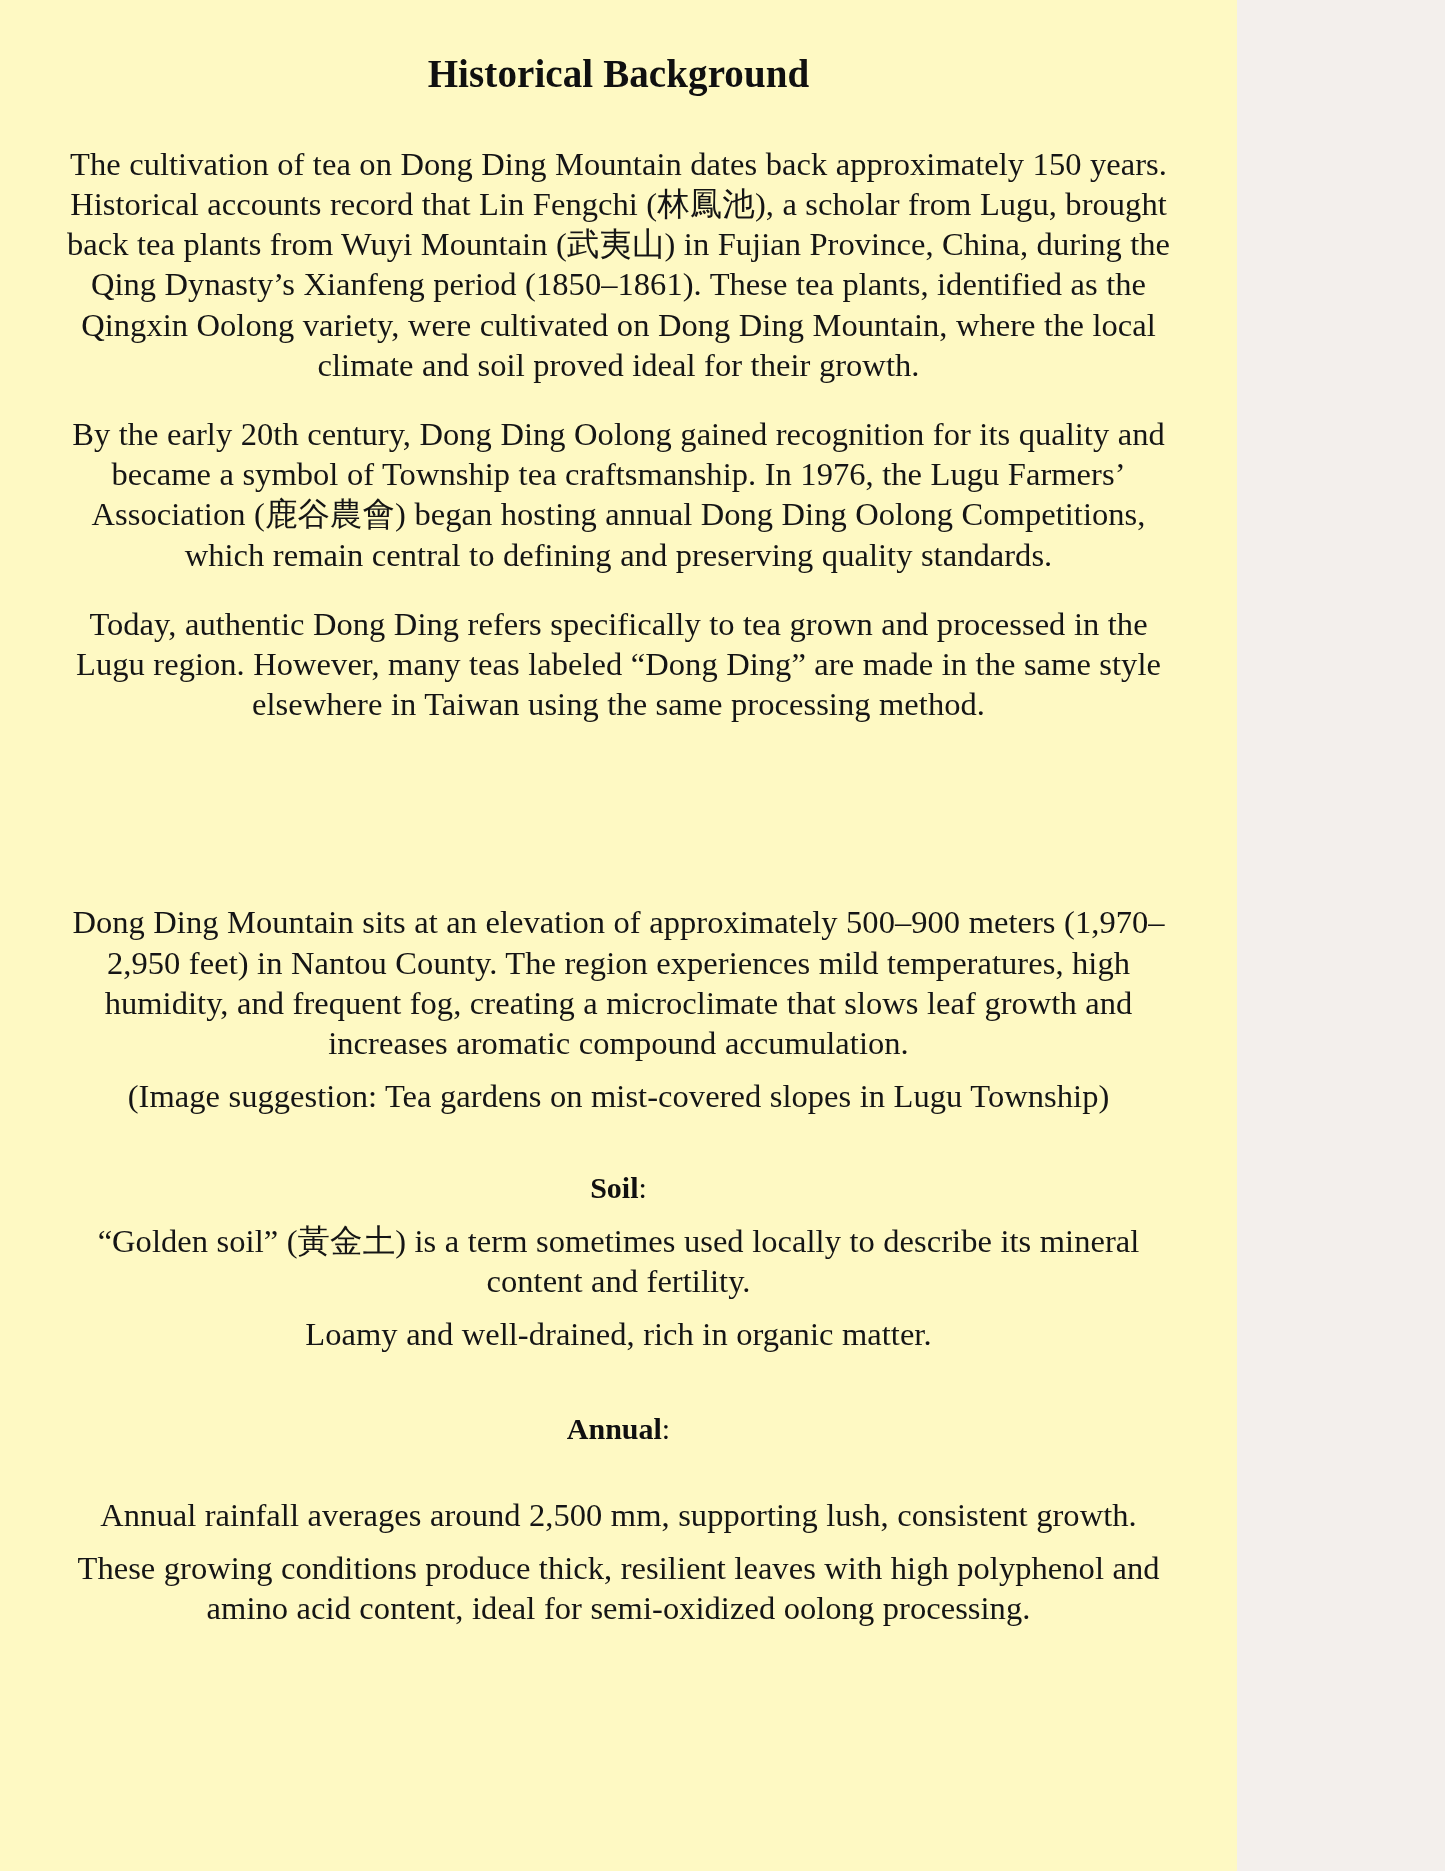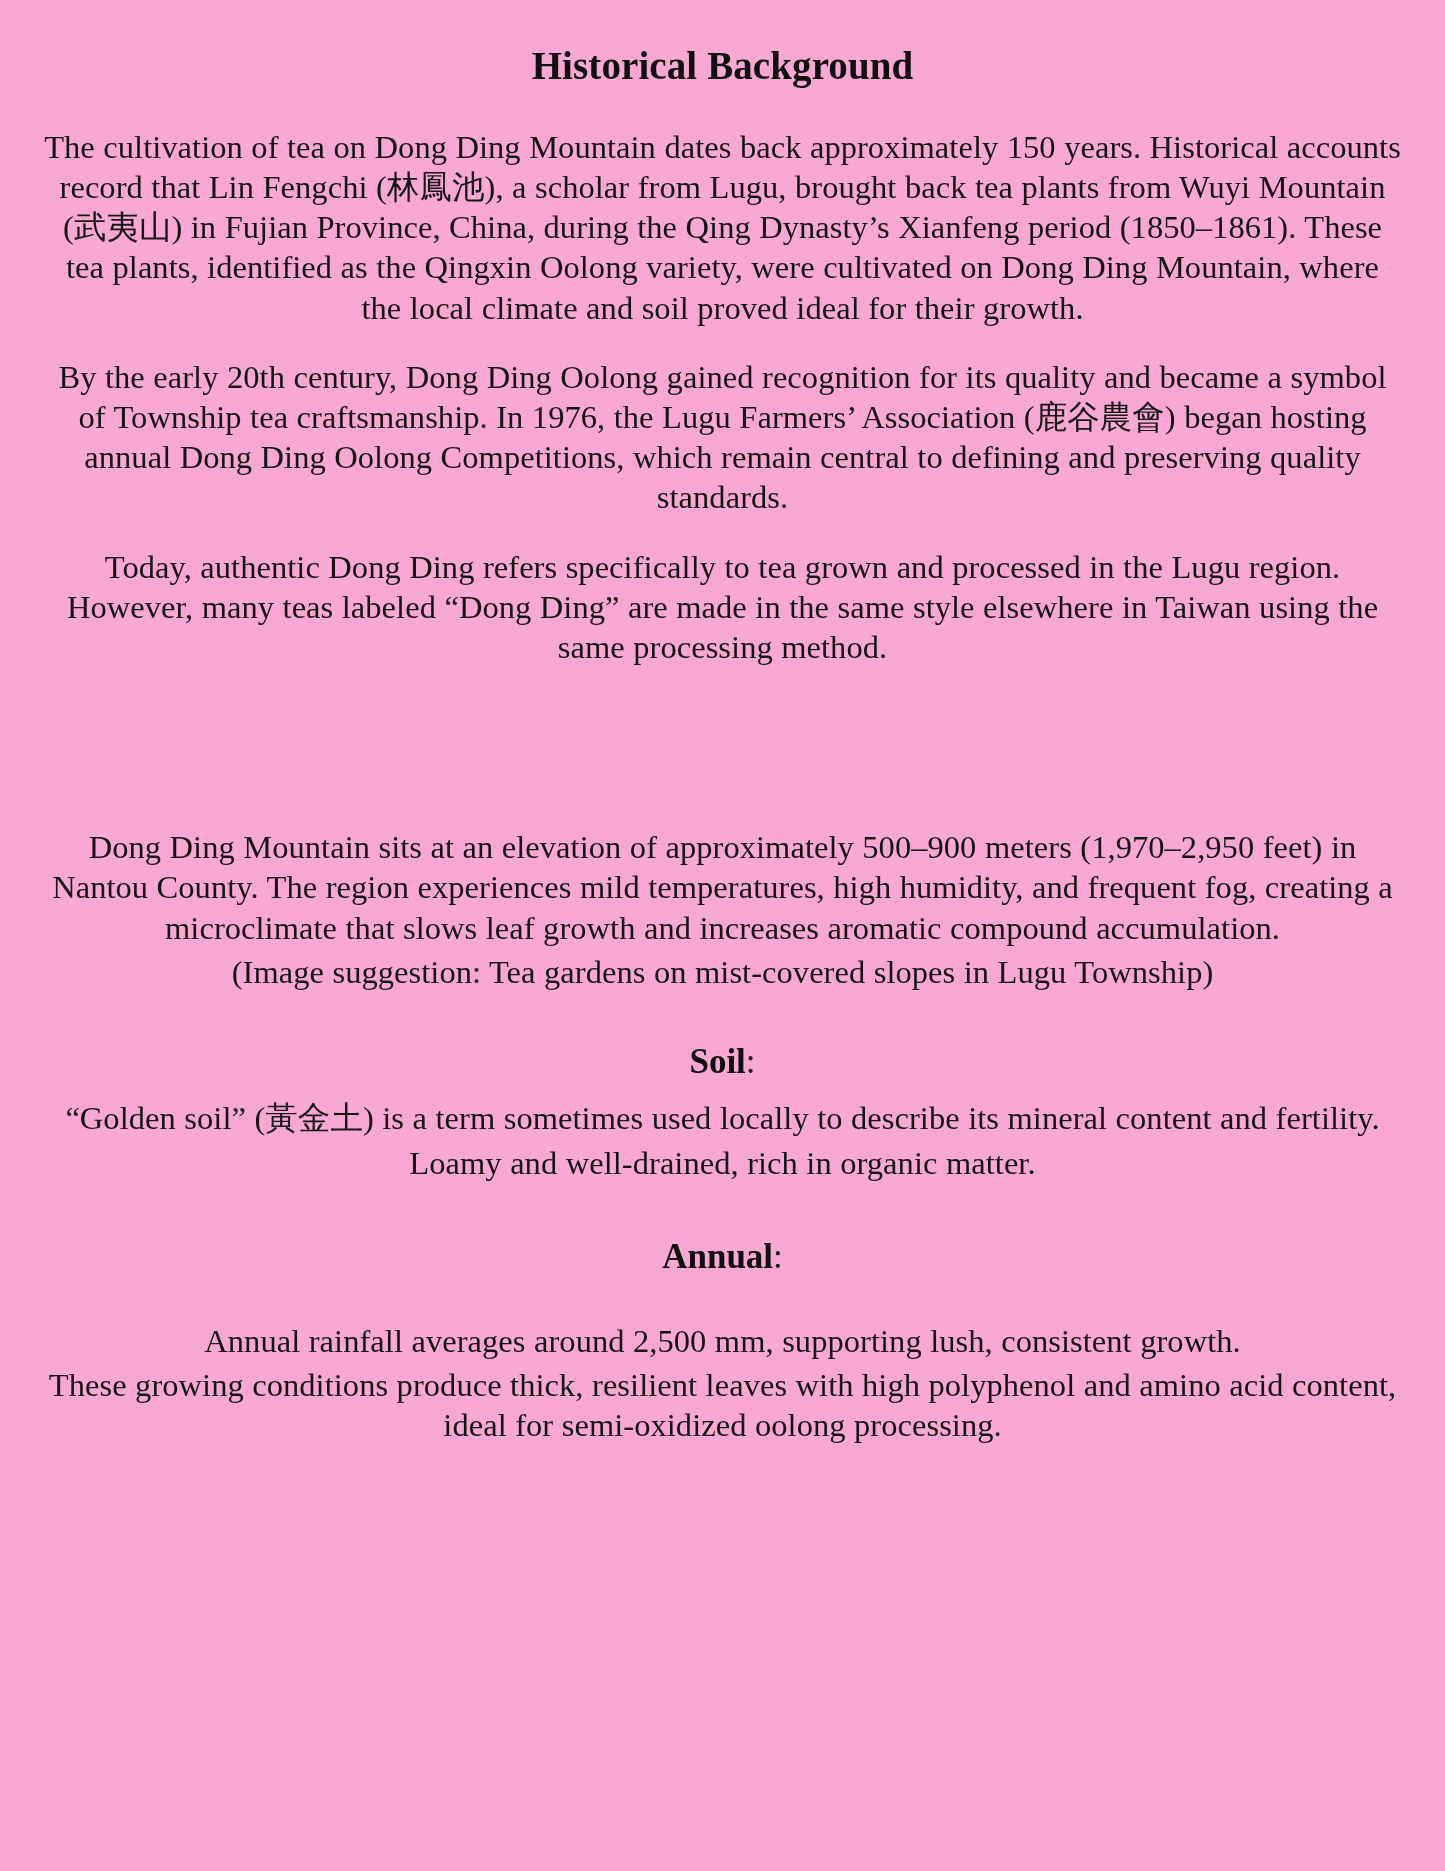--- a/index.html
+++ b/index.html
@@ -8,25 +8,25 @@
   }
   body {
     width: 1445px;
     min-height: 1871px;
     background: #f3efec;
     font-family: "Liberation Serif", "DejaVu Serif", serif;
     color: #151515;
     -webkit-font-smoothing: antialiased;
   }
   .page {
-    width: 1445px;
+    width: 1237px;
     min-height: 1871px;
-    background: #f9a8d4;
+    background: #fef9c3;
     box-sizing: border-box;
-    padding: 0 38px;
+    padding: 8px 38px;
     position: relative;
   }
   .section {
     width: 100%;
   }
   h1.section-title {
     font-family: "Liberation Serif", "DejaVu Serif", serif;
     font-weight: bold;
     font-size: 39px;
     line-height: 1.15;
@@ -34,36 +34,36 @@
     margin: 0;
     letter-spacing: 0.1px;
     color: #101010;
   }
   .title-gap-top-1 { height: 44px; }
   .title-gap-bottom { height: 34px; }
   p.body {
     font-size: 32.5px;
     line-height: 40.2px;
     text-align: center;
-    margin: 4px;
+    margin: 13px;
     color: #151515;
     letter-spacing: 0.05px;
     word-spacing: 0.3px;
   }
   p.body + p.body {
     margin-top: 29px;
   }
   .big-gap {
     height: 118px;
   }
   .label {
-    font-size: 35px;
+    font-size: 30px;
     line-height: 40.2px;
     text-align: center;
-    margin: 16px;
+    margin: 8px;
     color: #101010;
   }
   .label b {
     font-weight: bold;
   }
   .label .colon {
     font-weight: normal;
   }
   .gap-24 { height: 24px; }
   .gap-30 { height: 30px; }

